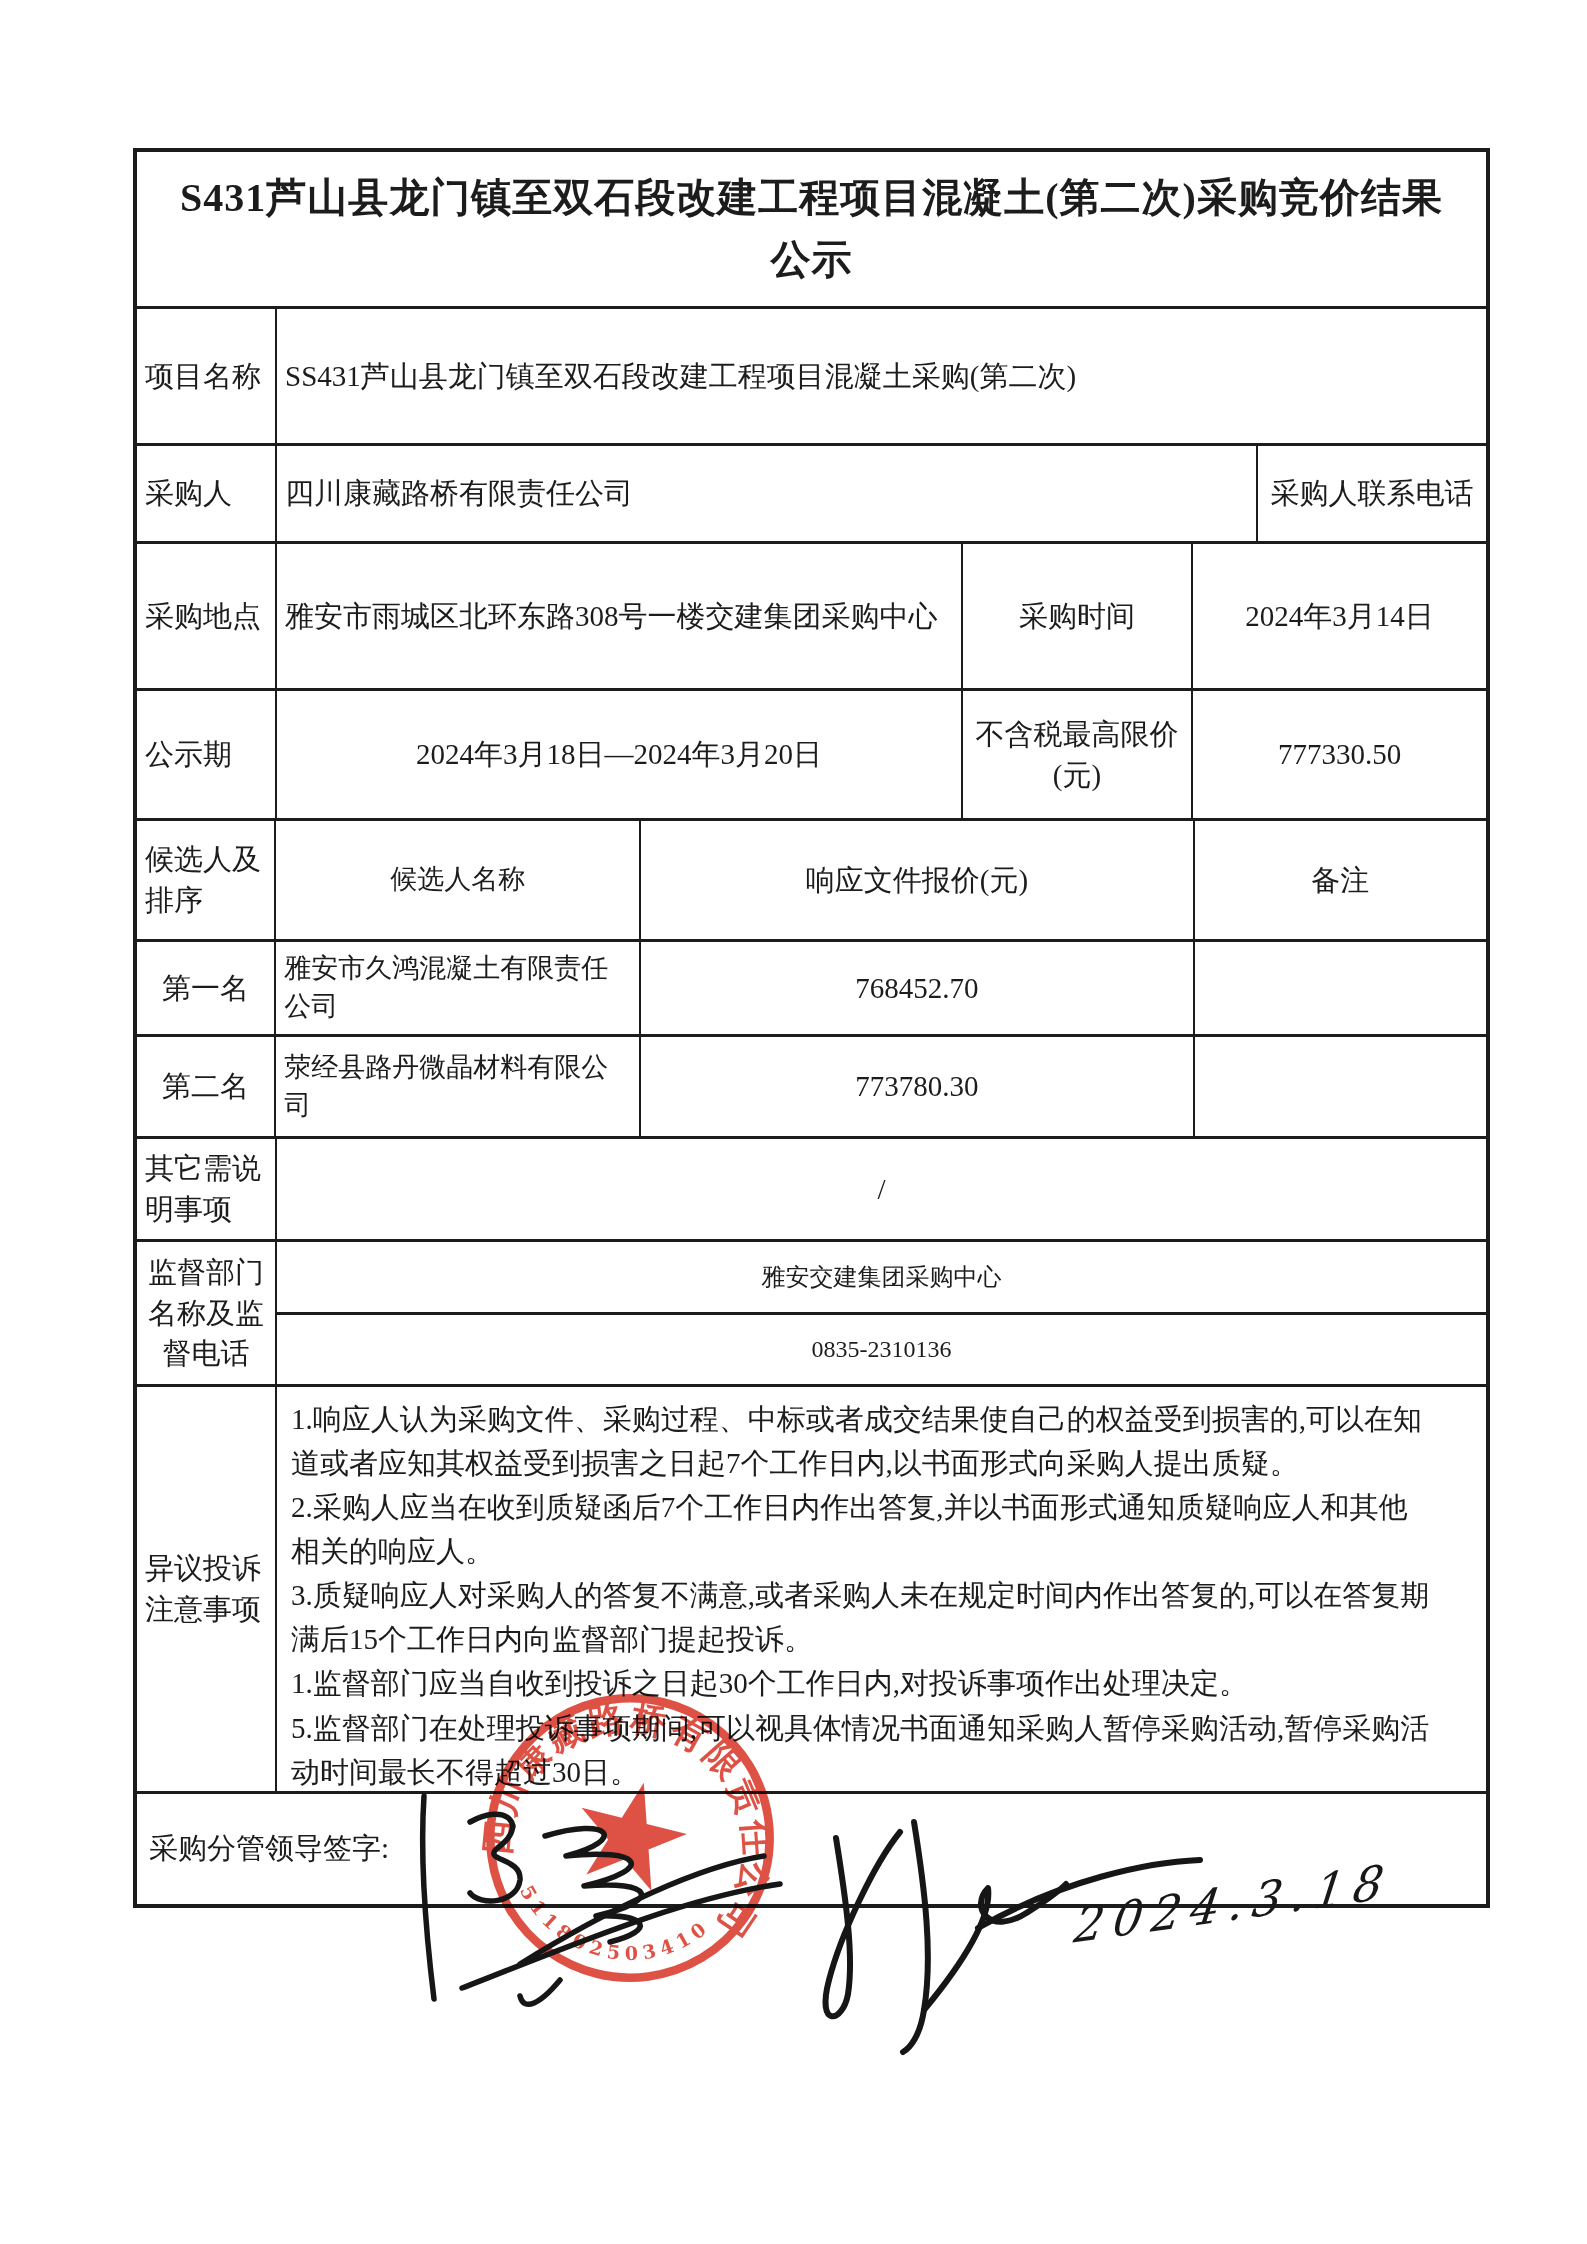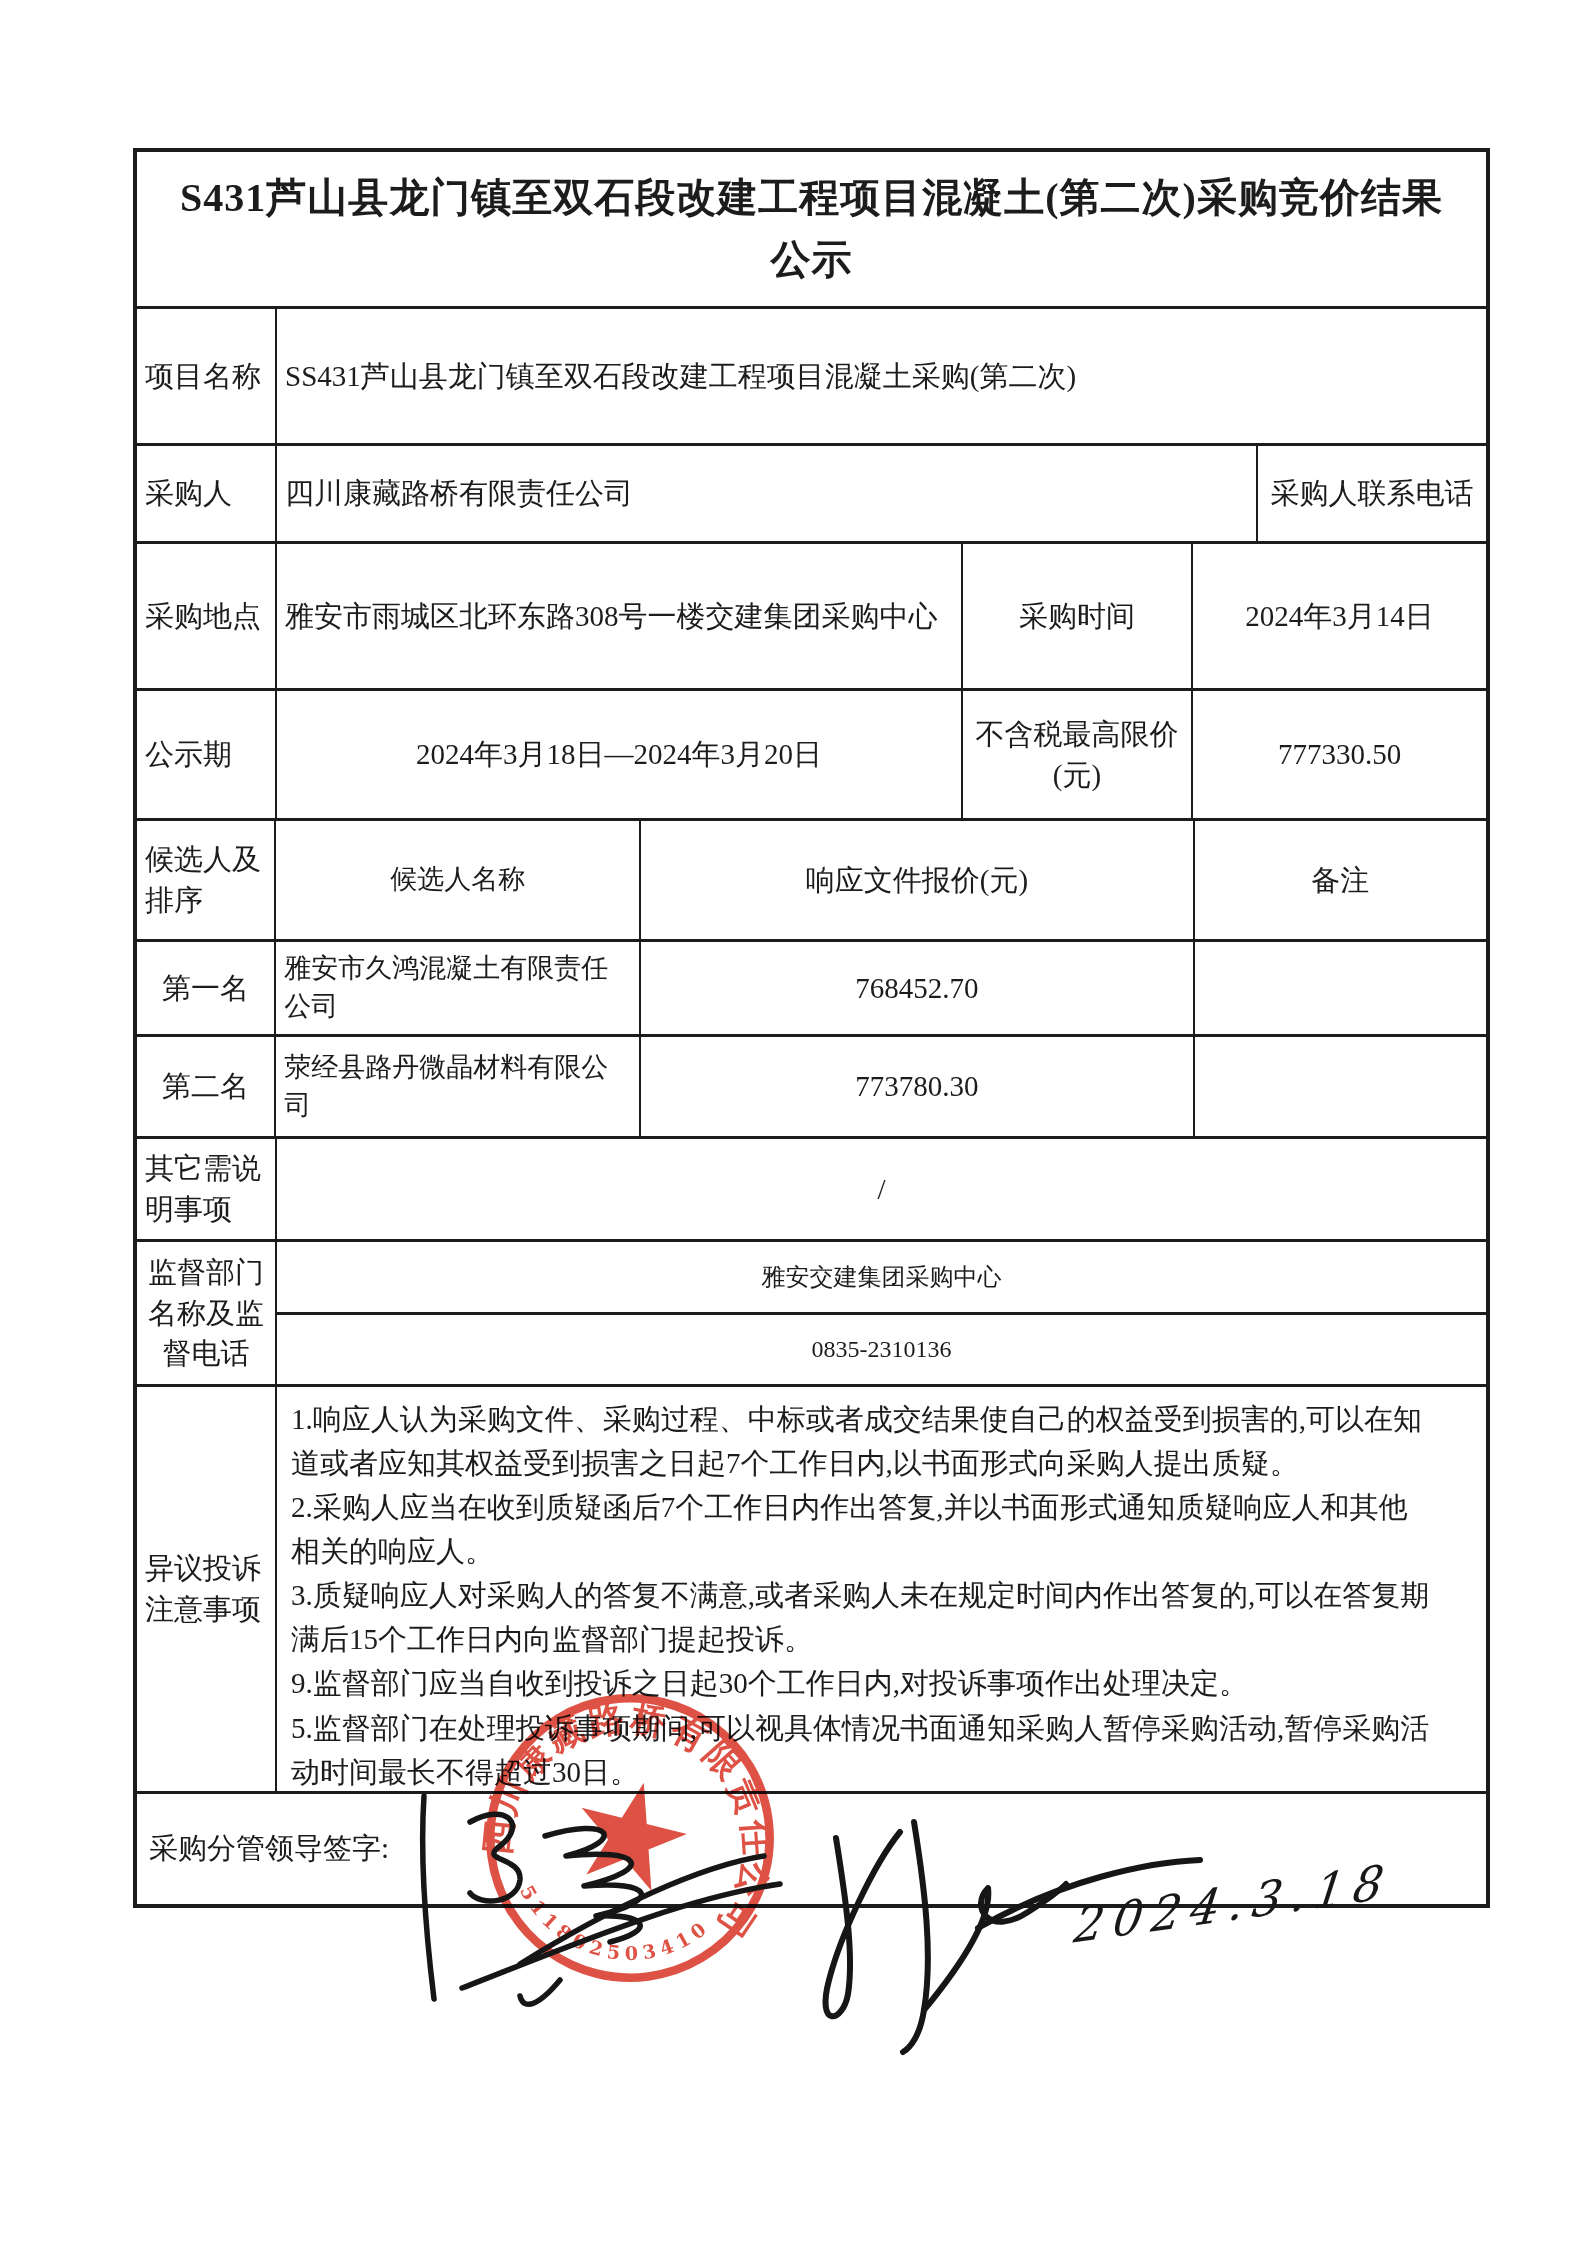--- a/index.html
+++ b/index.html
@@ -160,21 +160,21 @@
         <div class="superv-sub">0835-2310136</div>
       </div>
     </div>
 
     <div class="row h-objection">
       <div class="cell noleft w-label alignleft">异议投诉注意事项</div>
       <div class="objection-body">
         <p class="objection-item">1.响应人认为采购文件、采购过程、中标或者成交结果使自己的权益受到损害的,可以在知道或者应知其权益受到损害之日起7个工作日内,以书面形式向采购人提出质疑。</p>
         <p class="objection-item">2.采购人应当在收到质疑函后7个工作日内作出答复,并以书面形式通知质疑响应人和其他相关的响应人。</p>
         <p class="objection-item">3.质疑响应人对采购人的答复不满意,或者采购人未在规定时间内作出答复的,可以在答复期满后15个工作日内向监督部门提起投诉。</p>
-        <p class="objection-item">9.监督部门应当自收到投诉之日起30个工作日内,对投诉事项作出处理决定。</p>
+        <p class="objection-item">1.监督部门应当自收到投诉之日起30个工作日内,对投诉事项作出处理决定。</p>
         <p class="objection-item">5.监督部门在处理投诉事项期间,可以视具体情况书面通知采购人暂停采购活动,暂停采购活动时间最长不得超过30日。</p>
       </div>
     </div>
 
     <div class="row h-sign">
       <div class="sign-cell">采购分管领导签字:</div>
     </div>
 
   </div>
 

